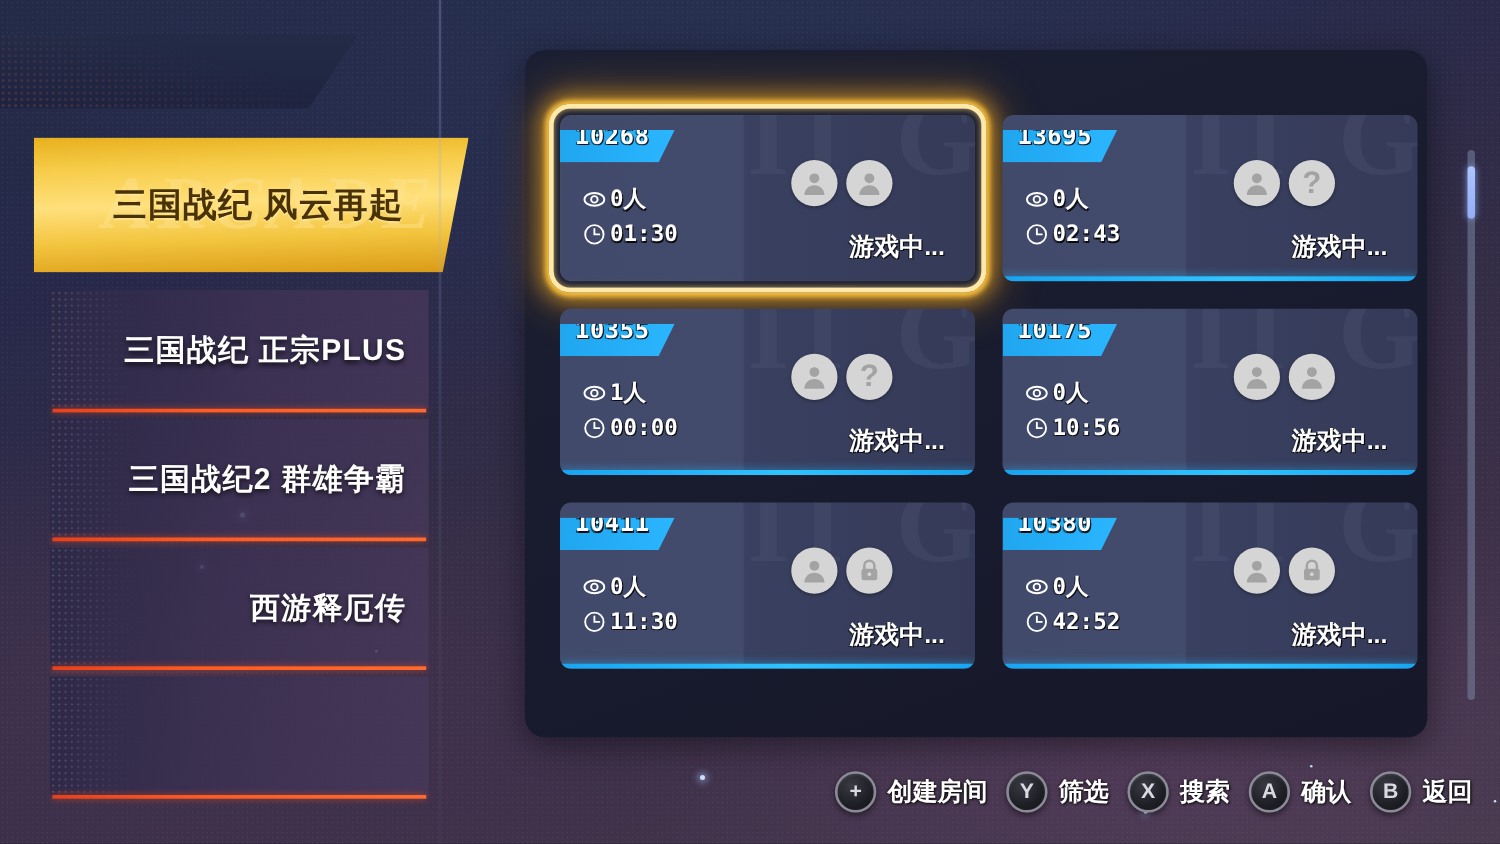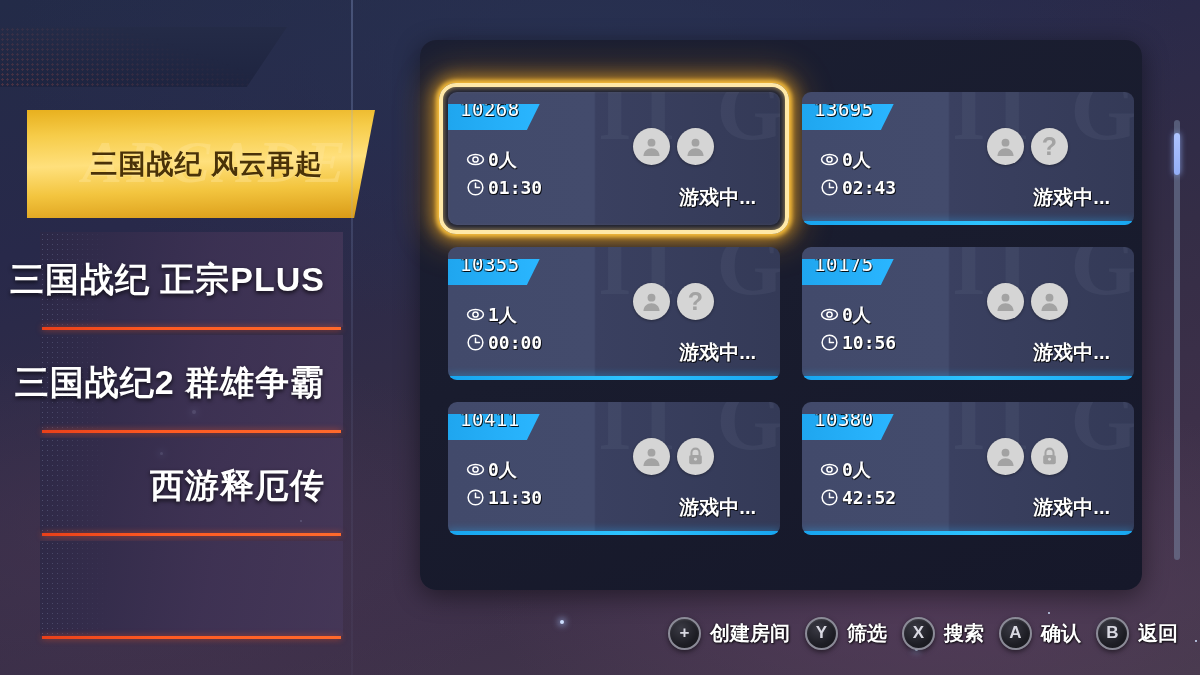--- a/index.html
+++ b/index.html
@@ -74,21 +74,21 @@
     mask-image:linear-gradient(90deg,#000,rgba(0,0,0,0));
   }
   .menu-item .mi-underline {
     position:absolute; left:42px; right:12px; bottom:-3px; height:3px;
     background:linear-gradient(90deg,#e8401a,#ff5a22 40%,#ff6a2c);
     box-shadow:0 0 6px rgba(255,80,30,.6);
   }
   .menu-item .mi-label {
     position:relative; width:100%;
     padding-right:28px; text-align:right;
-    font-size:34px; font-weight:700; letter-spacing:1px; color:#ffffff;
+    font-size:24px; font-weight:700; letter-spacing:1px; color:#ffffff;
     text-shadow:0 2px 4px rgba(0,0,0,.75);
   }
 
   
   .menu-item.selected { height:108px; margin-bottom:14px; }
   .menu-item.selected .mi-bg {
     left:27px; right:-22px;
     background:linear-gradient(178deg,#e8b01e 0%,#f6cc49 22%,#ffe07c 48%,#f3c53f 72%,#d99a16 100%);
     clip-path:polygon(0 0, 100% 0, 94% 100%, 0 100%);
     box-shadow:0 0 22px rgba(255,190,50,.35);
@@ -142,21 +142,21 @@
     background:linear-gradient(90deg,#17a5f0,#2ec4ff 55%,#17a5f0);
     box-shadow:0 0 8px rgba(40,180,255,.65);
   }
   .rc-id {
     position:absolute; left:0; top:12px; height:26px;
     padding:0 20px 16px 12px;
     display:flex; align-items:center;
     background:linear-gradient(90deg,#1fa6ef,#2ab6ff);
     clip-path:polygon(0 0, 100% 0, 86% 100%, 0 100%);
     font-family:"DejaVu Sans Mono","Liberation Mono",monospace;
-    font-size:19px; font-weight:400; color:#ffffff; letter-spacing:.5px;
+    font-size:19px; font-weight:700; color:#ffffff; letter-spacing:.5px;
     text-shadow:1px 1px 0 rgba(0,0,0,.85),-1px 1px 0 rgba(0,0,0,.5);
   }
   .rc-stats { position:absolute; left:18px; top:58px; }
   .rc-stat {
     display:flex; align-items:center; gap:3px;
     font-family:"DejaVu Sans Mono","Liberation Mono",monospace;
     font-size:18px; font-weight:700; color:#ffffff;
     text-shadow:1px 1px 0 rgba(0,0,0,.8),-1px 1px 0 rgba(0,0,0,.45);
     margin-bottom:9px; line-height:1;
   }

